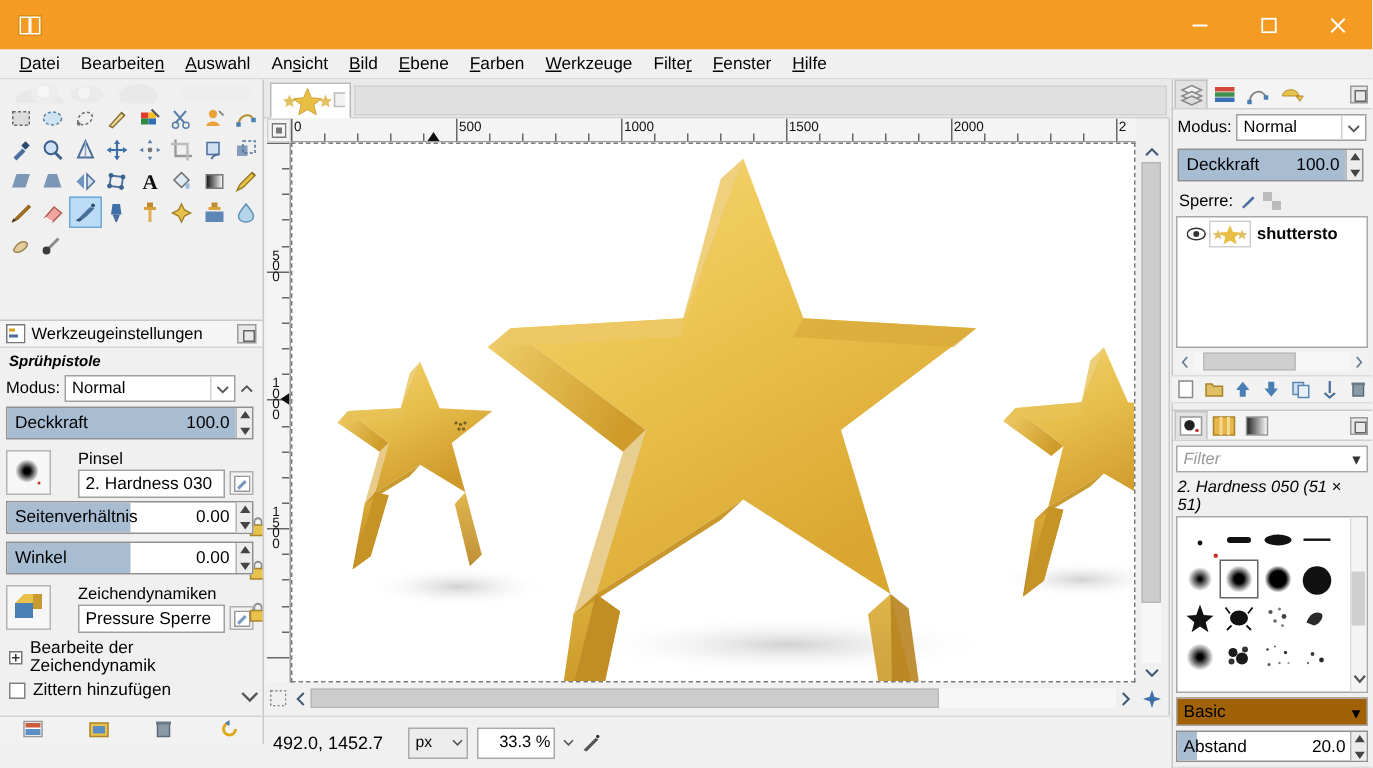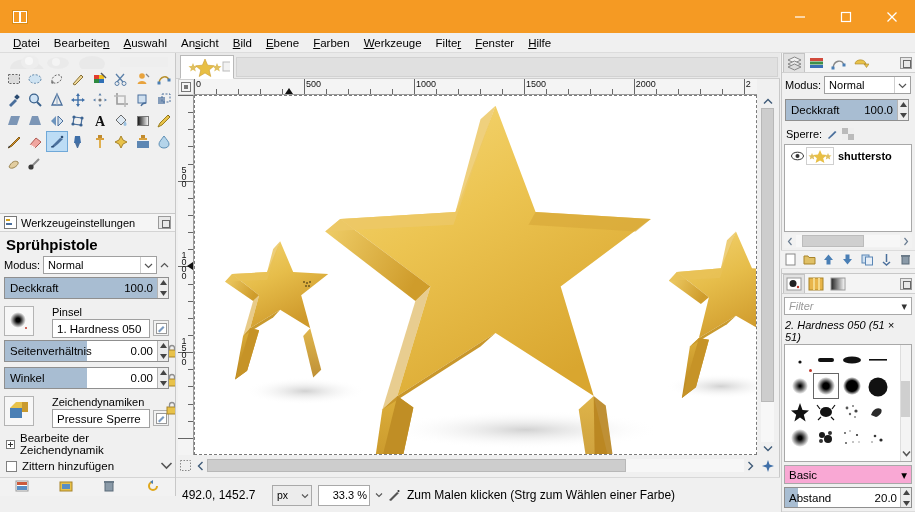--- a/index.html
+++ b/index.html
@@ -68,21 +68,21 @@
     overflow:hidden;
   }
   .dock-header {
     height:18px; display:flex; align-items:center; padding:0 4px;
     border-bottom:1px solid #d4d4d4; background:#f5f5f5;
   }
   .dock-header .dh-icon { width:13px; height:13px; margin-right:4px; flex:0 0 auto;}
   .dock-header .dh-title { font-size:11px; }
   .dock-header .dh-menu { margin-left:auto; width:13px; height:13px; border:1px solid #9a9a9a; background:#e8e8e8; position:relative;}
   .dock-header .dh-menu:after{content:"";position:absolute;left:3px;top:3px;width:6px;height:6px;border:1px solid #666;}
-  .opt-title { font-weight:bold; font-size:15px; padding:4px 6px 3px 6px;}
+  .opt-title { font-weight:bold; font-size:10px; padding:4px 6px 3px 6px;font-style:italic;}
   .row { display:flex; align-items:center; padding:0 4px; margin-bottom:3px; }
   .row-label { font-size:11px; white-space:nowrap; }
   .combo {
     flex:1; height:18px; background:#fff; border:1px solid #a0a0a0;
     display:flex; align-items:center; padding-left:4px; font-size:11px;
     position:relative; margin-left:3px;
   }
   .combo .arrow { margin-left:auto; width:16px; height:16px; display:flex; align-items:center; justify-content:center; border-left:1px solid #cfcfcf;}
   .slider {
     position:relative; height:22px; border:1px solid #8f8f8f; background:#fff;
@@ -193,21 +193,21 @@
   .filterbar{margin:3px 3px;height:18px;background:#fff;border:1px solid #a8a8a8;display:flex;align-items:center;padding-left:4px;font-size:11px;color:#9a9a9a;font-style:italic;}
   .filterbar .ar{margin-left:auto;margin-right:4px;color:#333;font-style:normal;}
   .brush-caption{font-size:11px;font-style:italic;padding:1px 4px;}
   .brushgrid{margin:0 3px;height:118px;background:#fff;border:1px solid #a8a8a8;position:relative;overflow:hidden;}
   .bg-inner{position:absolute;left:0;top:0;right:11px;bottom:0;display:flex;flex-wrap:wrap;align-content:flex-start;padding:2px;}
   .bcell{width:26px;height:26px;display:flex;align-items:center;justify-content:center;position:relative;}
   .bcell.sel{border:1px solid #666;}
   .bcell .badge{position:absolute;right:1px;bottom:1px;width:3px;height:3px;background:#c0392b;border-radius:50%;}
   .bgscroll{position:absolute;right:0;top:0;bottom:0;width:11px;background:#f4f4f4;border-left:1px solid #dedede;display:flex;flex-direction:column;align-items:center;justify-content:space-between;}
   .bgthumb{position:absolute;right:1px;top:36px;width:9px;height:36px;background:#cfcfcf;}
-  .basiccombo{margin:3px;height:19px;background:#f9a8d4;border:1px solid #a8a8a8;display:flex;align-items:center;padding-left:4px;font-size:11.5px;}
+  .basiccombo{margin:3px;height:19px;background:#a16207;border:1px solid #a8a8a8;display:flex;align-items:center;padding-left:4px;font-size:11.5px;}
   .basiccombo .ar{margin-left:auto;margin-right:4px;}
   .absl{margin:0 3px 3px 3px;position:relative;height:21px;border:1px solid #8f8f8f;background:#fff;display:flex;align-items:center;overflow:hidden;}
   .absl .fill{position:absolute;left:0;top:0;bottom:0;background:#a8bdd2;}
   .absl .lb{position:relative;z-index:2;padding-left:4px;font-size:11.5px;}
   .absl .vl{position:relative;z-index:2;margin-left:auto;padding-right:3px;font-size:11.5px;}
   .dockbottom{display:flex;align-items:center;justify-content:space-around;height:20px;border-top:1px solid #dcdcdc;background:#f2f2f2;}
   .vsep{position:absolute;left:0;top:0;bottom:0;width:1px;background:#c8c8c8;}
 </style>
 </head>
 <body>
@@ -541,21 +541,21 @@
                 <stop offset="0.25" stop-color="#000"></stop>
                 <stop offset="1" stop-color="#fff"></stop>
               </radialGradient>
             </defs>
             <circle cx="11" cy="11" r="8" fill="url(#bsoft)"></circle>
             <circle cx="19" cy="19" r="1" fill="#c0392b"></circle>
           </svg>
       </div>
       <div class="brush-col">
         <div class="bl">Pinsel</div>
-        <div class="brush-field">1. Hardness 050</div>
+        <div class="brush-field">2. Hardness 030</div>
       </div>
       <div class="mini-btn">
         <svg width="11" height="11" viewBox="0 0 11 11">
             <rect x="0.5" y="0.5" width="10" height="10" fill="#fff" stroke="#999"></rect>
             <path d="M2 8 L7 3 L8.5 4.5 L3.5 9.5 Z" fill="#7a9ac0"></path>
           </svg>
       </div>
     </div>
 
     <svg class="lockicon" viewBox="0 0 12 14" style="position:absolute;left:163px;top:130px;">
@@ -880,21 +880,20 @@
     </div>
     <div class="st-zoomar">
         <svg width="8" height="6" viewBox="0 0 8 6">
           <path d="M1 1.5 L4 4.5 L7 1.5" fill="none" stroke="#555" stroke-width="1.1"></path>
         </svg>
       </div>
     <svg class="st-msgicon" viewBox="0 0 14 14">
         <path d="M2 12 L6 8 L10 4 L12 5 L8 9 L4 13 Z" fill="#555"></path>
         <circle cx="11.5" cy="3" r="1.1" fill="#333"></circle>
       </svg>
-    <span class="st-msg">Zum Malen klicken (Strg zum Wählen einer Farbe)</span>
   </div>
 
   <div class="rightdock">
     <div class="vsep"></div>
 
     <div class="dock-tabs">
       <div class="dtab active">
         <svg width="17" height="16" viewBox="0 0 17 16">
             <path d="M8.5 2 L15 5 L8.5 8 L2 5 Z" fill="#f2f2f2" stroke="#888"></path>
             <path d="M8.5 6 L15 9 L8.5 12 L2 9 Z" fill="#e8e8e8" stroke="#888"></path>

